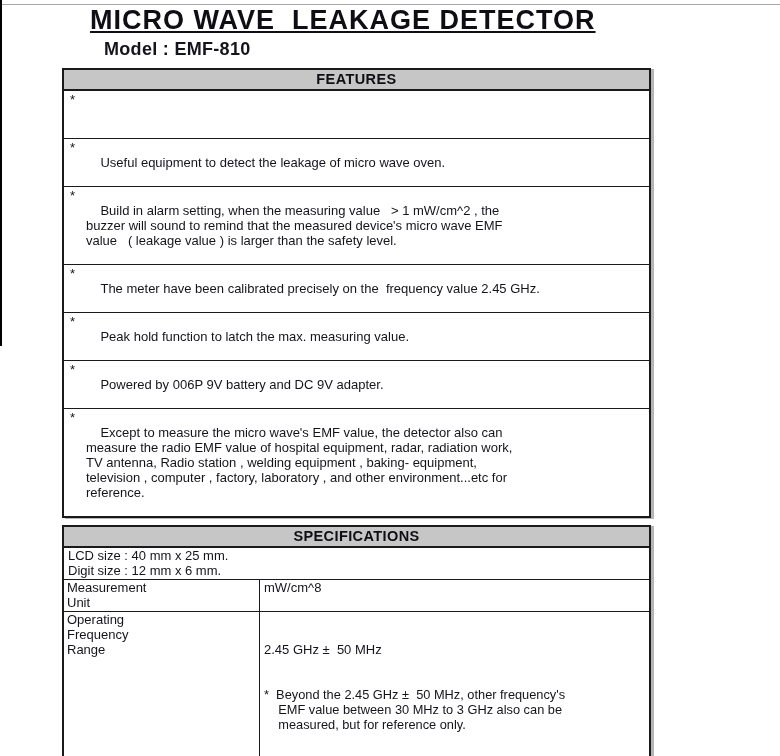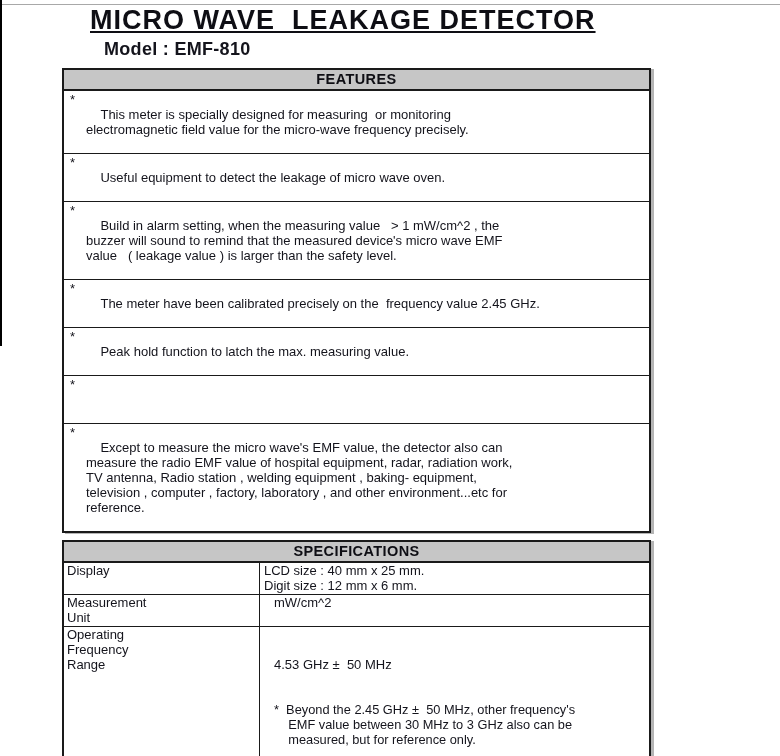--- a/index.html
+++ b/index.html
@@ -41,21 +41,21 @@
   .feature-row {
     position:relative;
     padding:1px 4px 1px 22px;
     font-size:13px; line-height:15px;
     white-space:pre-wrap;
   }
   .feature-row + .feature-row { border-top:1px solid #1a1a1a; }
   .bullet { position:absolute; left:6px; top:1px; font-size:13px; }
 
   .spec-row { display:flex; align-items:stretch; }
-  .spec-row + .spec-row { border-top:1px solid #1a1a1a;gap:10px; }
+  .spec-row + .spec-row { border-top:1px solid #1a1a1a; }
   .spec-label {
     width:196px; flex:0 0 196px;
     border-right:1px solid #1a1a1a;
     padding:0 2px 1px 3px;
     font-size:13px; line-height:15px;
     white-space:pre-wrap;
   }
   .spec-value {
     flex:1; padding:0 4px 1px 4px;
     font-size:13px; line-height:15px;
@@ -69,69 +69,67 @@
 <div class="top-edge"></div>
 <div class="left-edge"></div>
 
 <h1 class="title">MICRO WAVE  LEAKAGE DETECTOR</h1>
 <h2 class="model">Model : EMF-810</h2>
 
 <section class="box features-box">
   <div class="section-header">FEATURES</div>
 
   <div class="feature-row">
-    <span class="bullet">*</span><span>This meter is specially designed for measuring  or monitoring
-electromagnetic field value for the micro-wave frequency precisely.</span>
+    <span class="bullet">*</span>
   </div>
   <div class="feature-row">
     <span class="bullet">*</span><span>Useful equipment to detect the leakage of micro wave oven.</span>
   </div>
   <div class="feature-row">
     <span class="bullet">*</span><span>Build in alarm setting, when the measuring value   &gt; 1 mW/cm^2 , the
 buzzer will sound to remind that the measured device's micro wave EMF
 value   ( leakage value ) is larger than the safety level.</span>
   </div>
   <div class="feature-row">
     <span class="bullet">*</span><span>The meter have been calibrated precisely on the  frequency value 2.45 GHz.</span>
   </div>
   <div class="feature-row">
     <span class="bullet">*</span><span>Peak hold function to latch the max. measuring value.</span>
   </div>
   <div class="feature-row">
-    <span class="bullet">*</span>
+    <span class="bullet">*</span><span>Powered by 006P 9V battery and DC 9V adapter.</span>
   </div>
   <div class="feature-row">
     <span class="bullet">*</span><span>Except to measure the micro wave's EMF value, the detector also can
 measure the radio EMF value of hospital equipment, radar, radiation work,
 TV antenna, Radio station , welding equipment , baking- equipment,
 television , computer , factory, laboratory , and other environment...etc for
 reference.</span>
   </div>
 </section>
 
 <section class="box specs-box">
   <div class="section-header">SPECIFICATIONS</div>
 
   <div class="spec-row" style="min-height:31px">
-    <div class="spec-label">Display</div>
     <div class="spec-value">LCD size : 40 mm x 25 mm.
 Digit size : 12 mm x 6 mm.</div>
   </div>
 
   <div class="spec-row" style="min-height:30px">
     <div class="spec-label">Measurement
 Unit</div>
-    <div class="spec-value">mW/cm^2</div>
+    <div class="spec-value">mW/cm^8</div>
   </div>
 
   <div class="spec-row" style="min-height:61px">
     <div class="spec-label">Operating
 Frequency
 Range</div>
     <div class="spec-value">
-      <div>4.53 GHz ±  50 MHz</div>
+      <div>2.45 GHz ±  50 MHz</div>
       <div class="italic-note">*  Beyond the 2.45 GHz ±  50 MHz, other frequency's
     EMF value between 30 MHz to 3 GHz also can be
     measured, but for reference only.</div>
     </div>
   </div>
 
 </section>
 
 </body></html>

